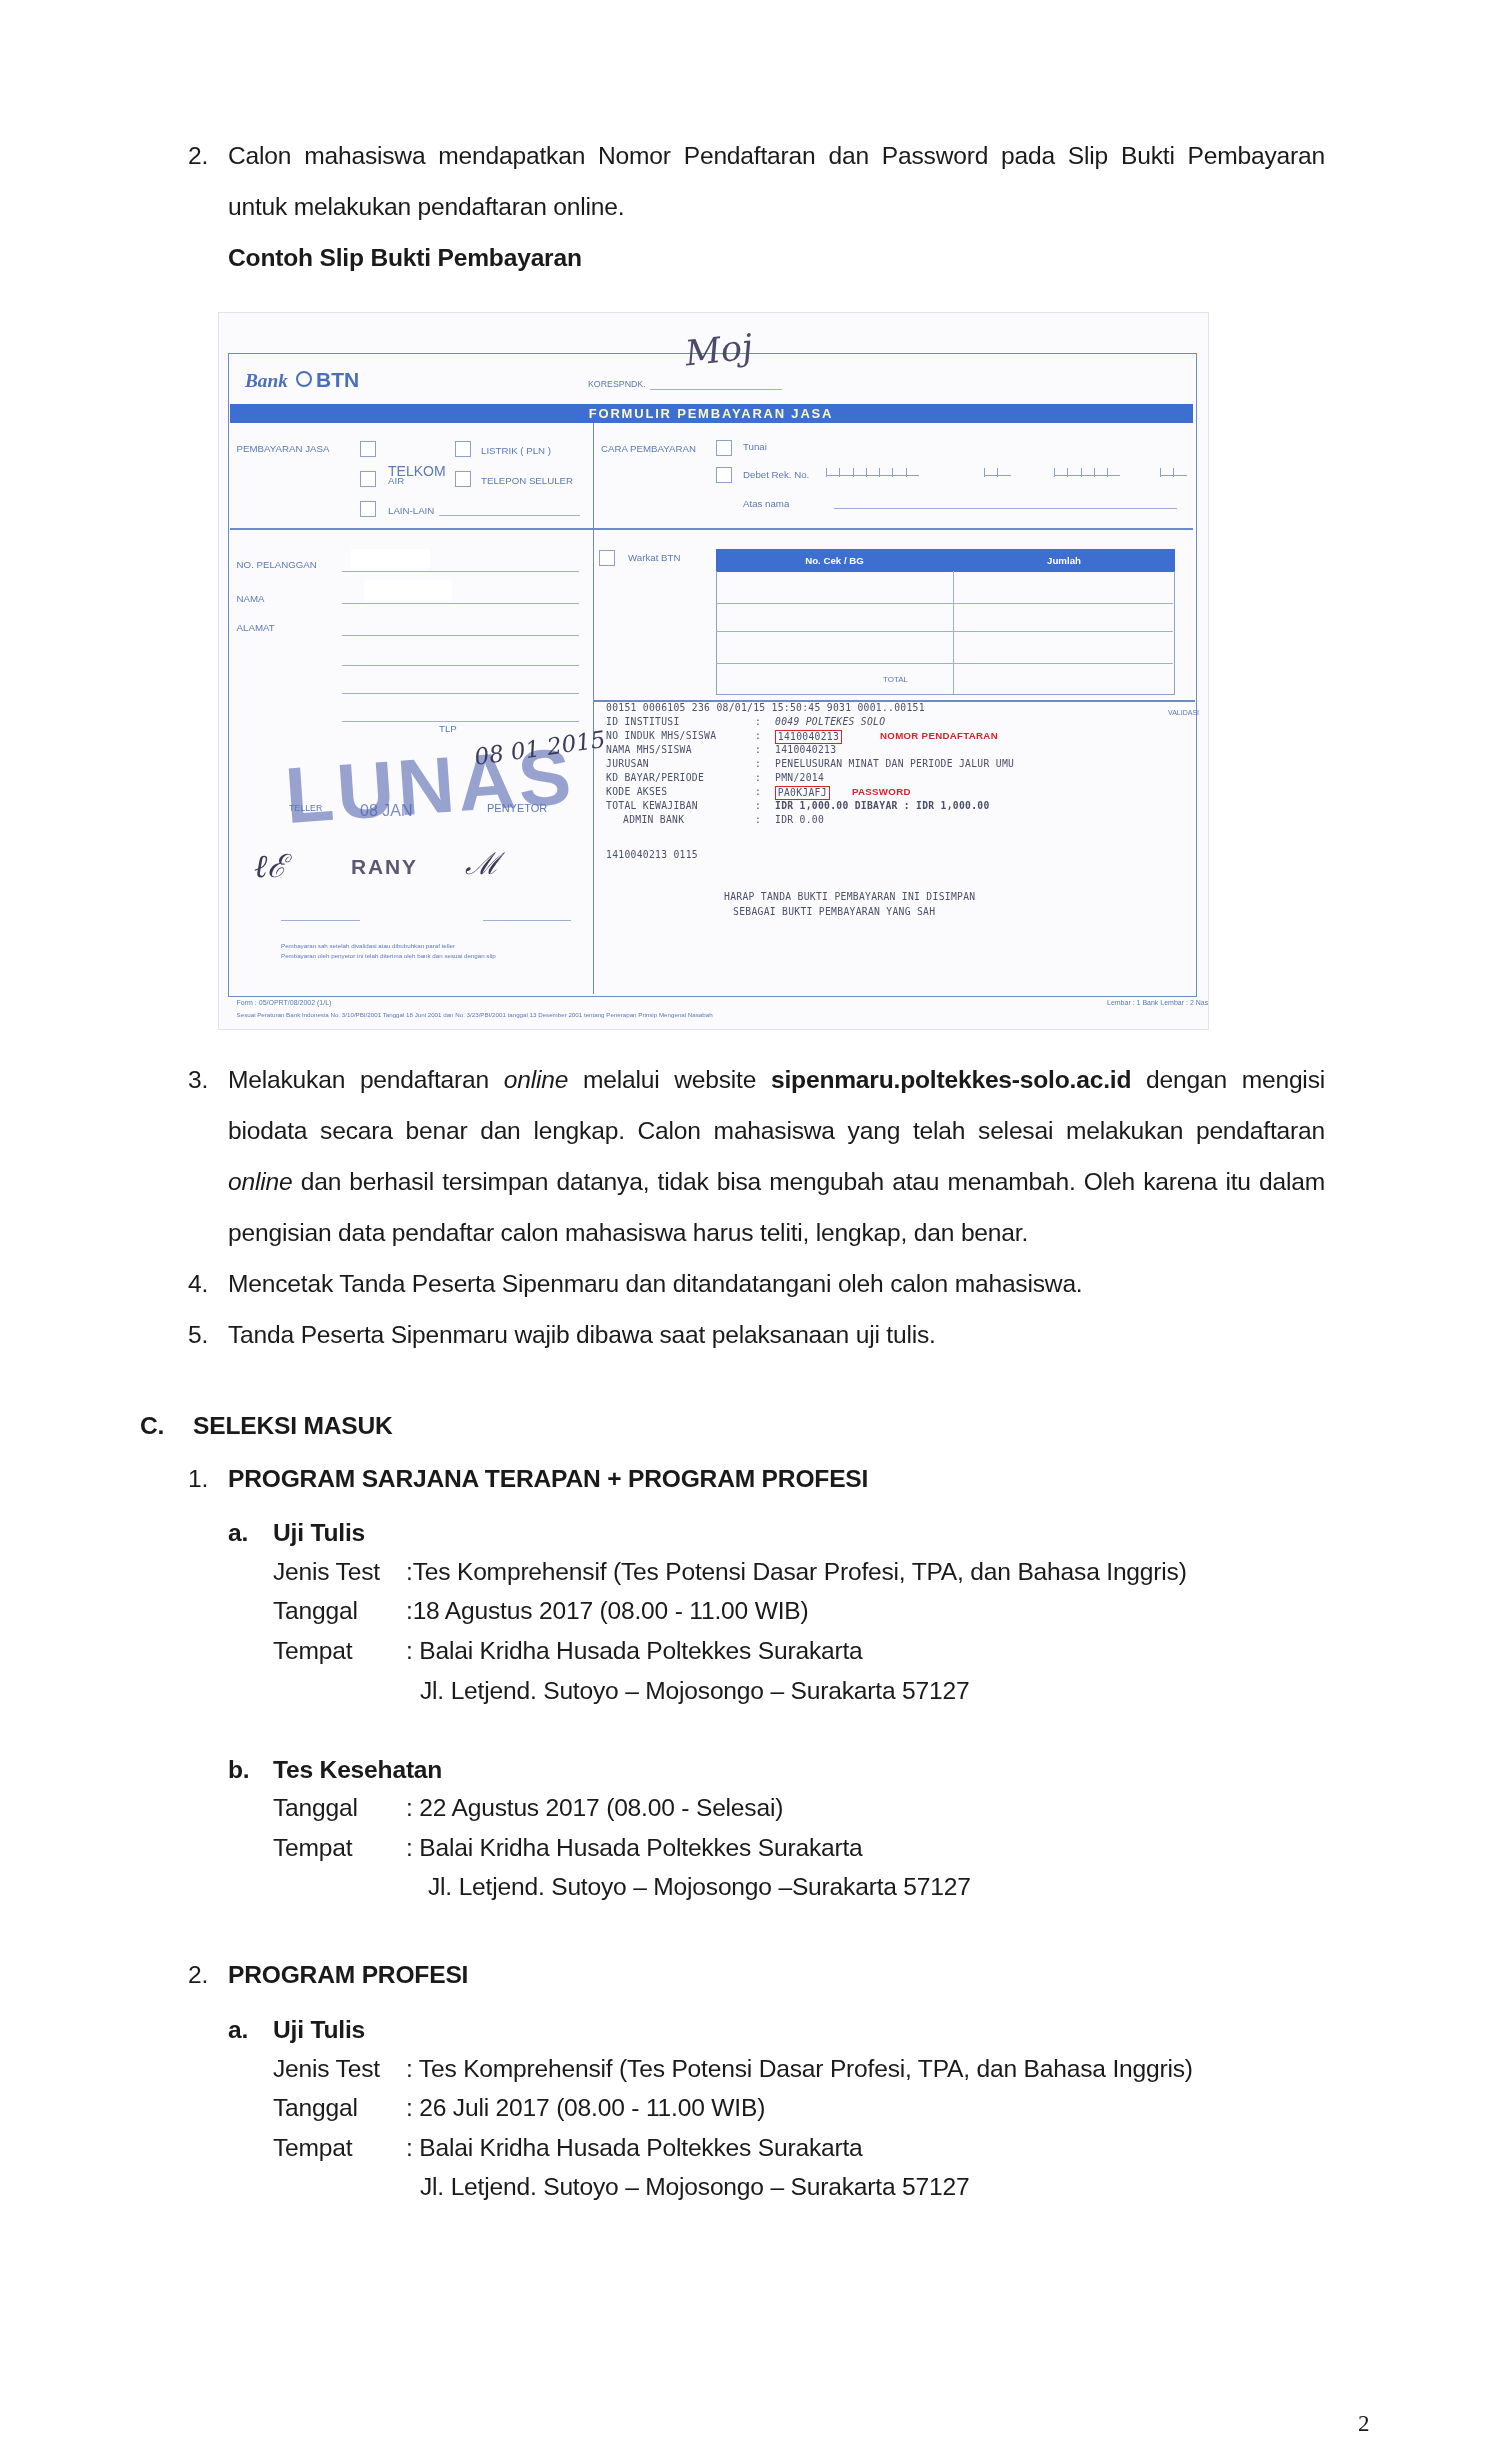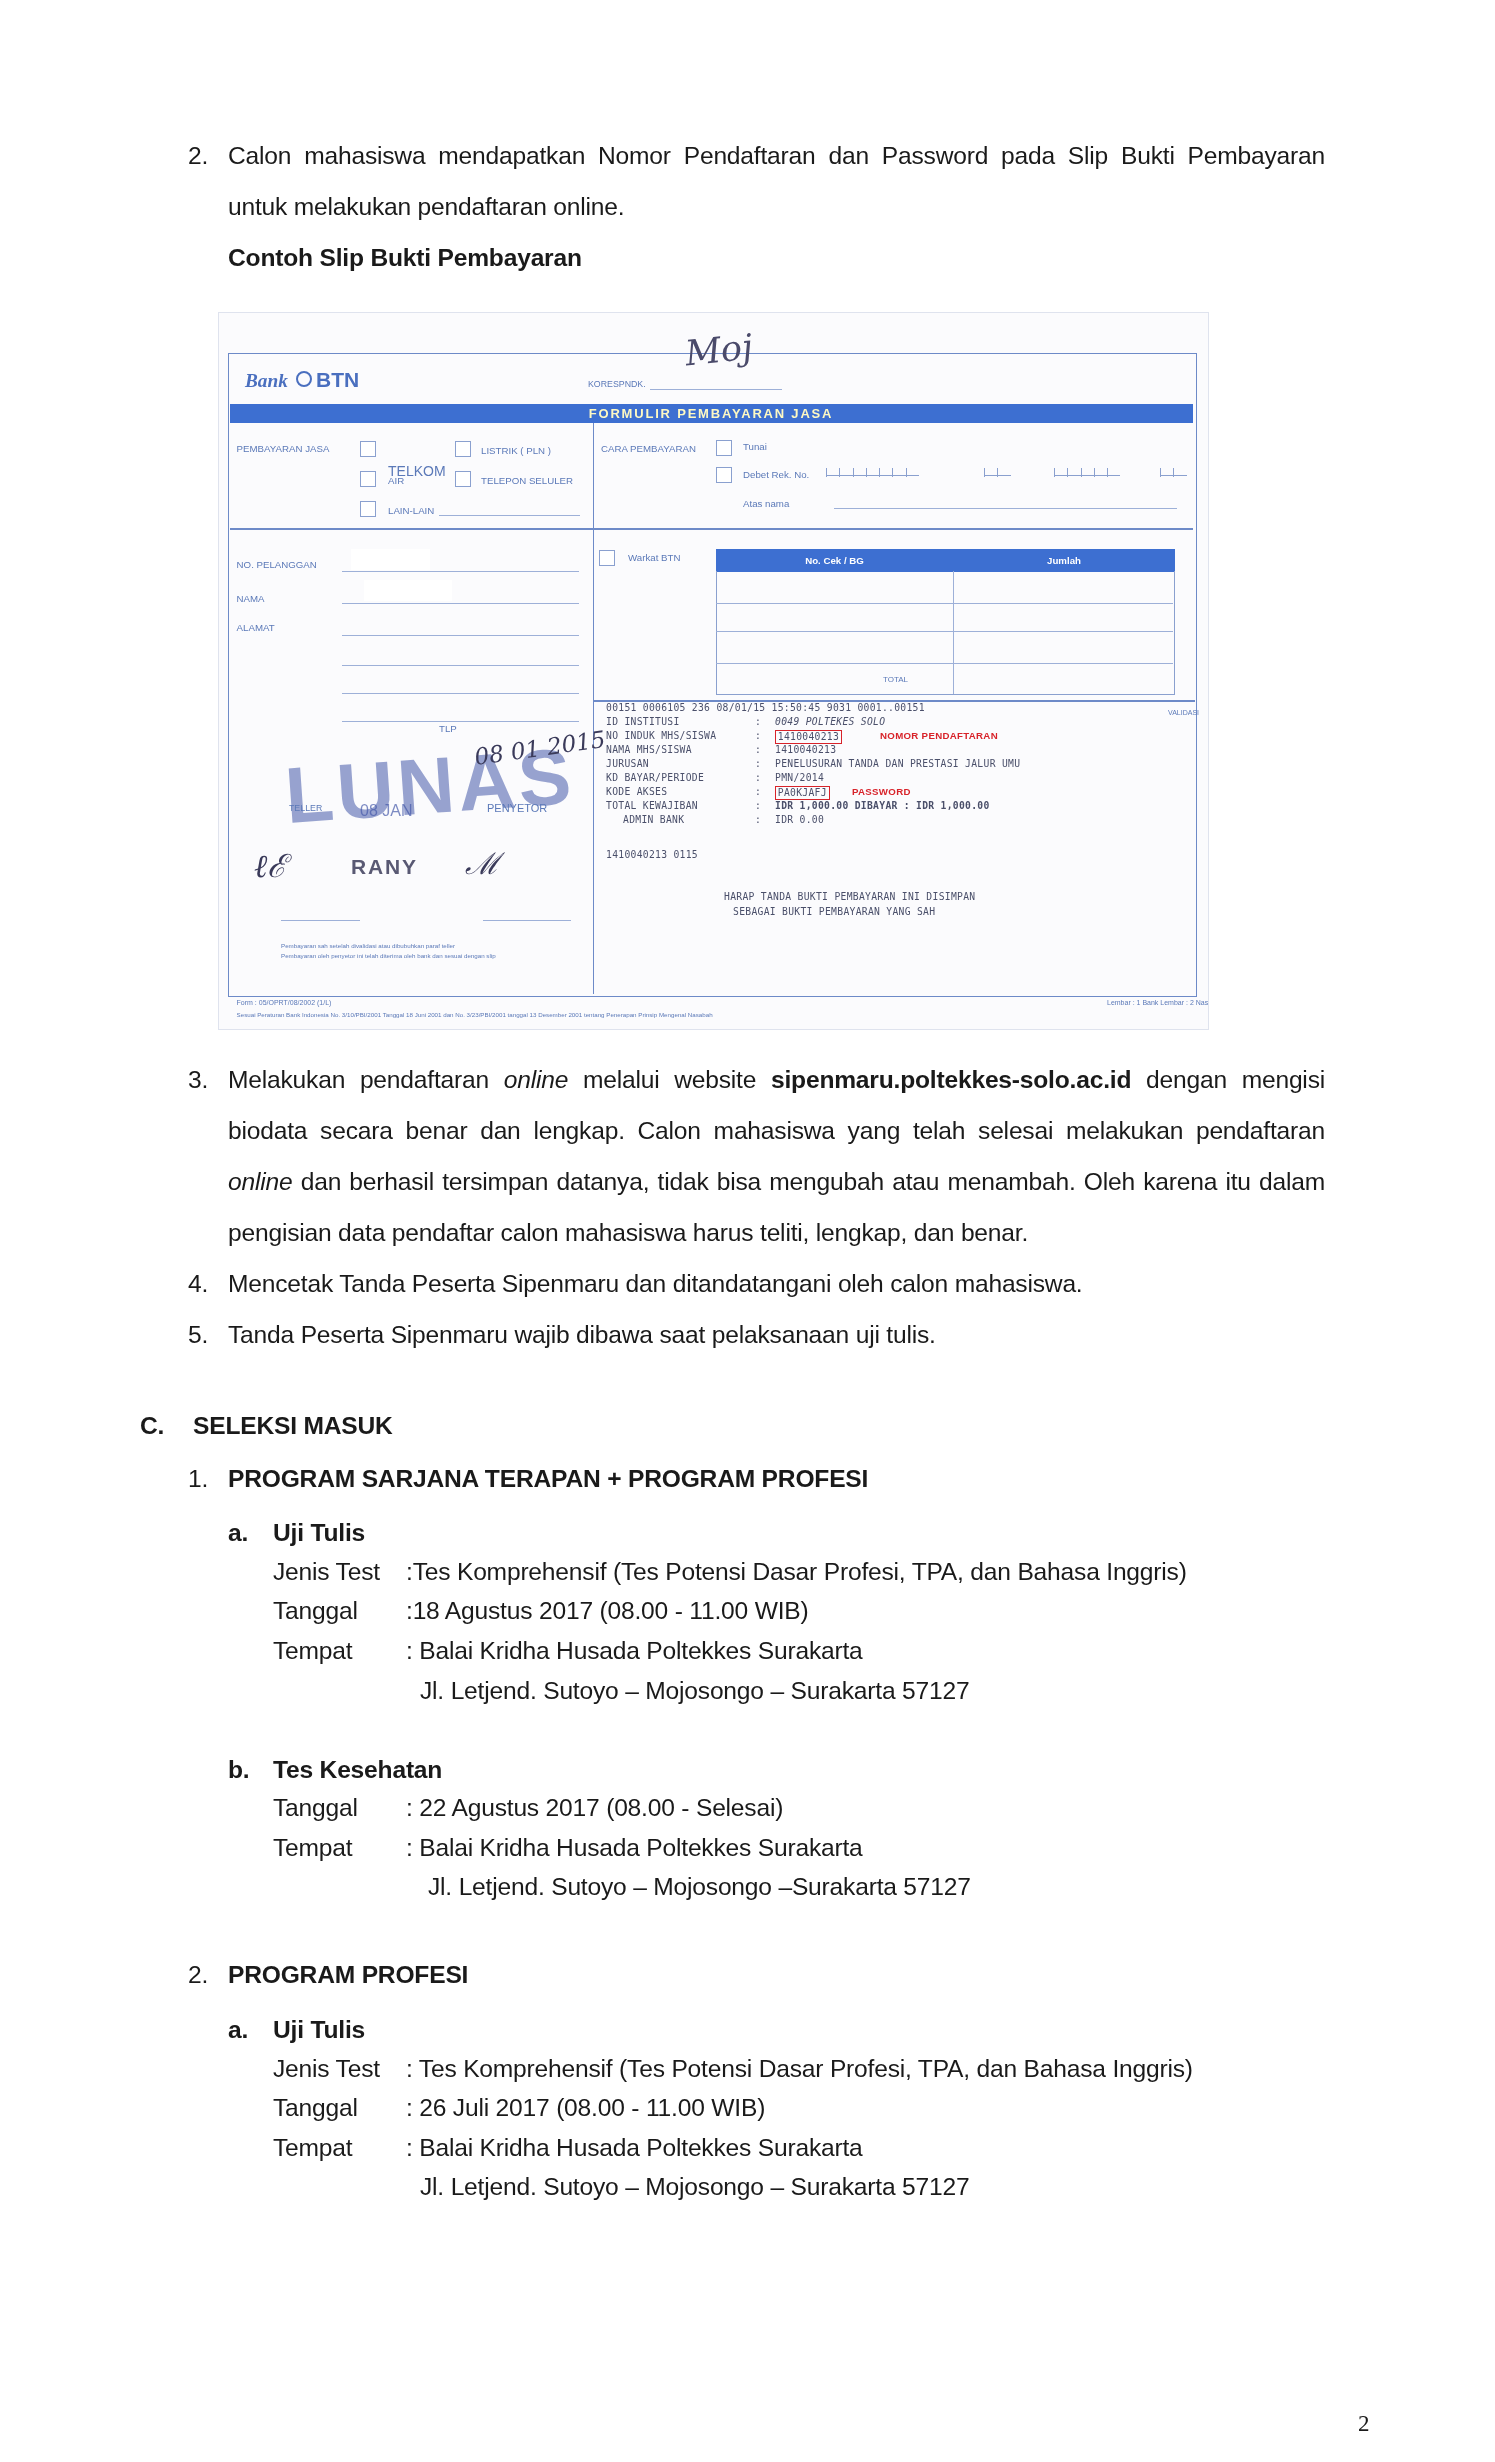--- a/index.html
+++ b/index.html
@@ -133,21 +133,21 @@
     <div class="print" style="left:556px;top:403px;font-style:italic;">0049 POLTEKES SOLO</div>
     <div class="print" style="left:387px;top:417px;">NO INDUK MHS/SISWA</div>
     <div class="print" style="left:536px;top:417px;">:</div>
     <div class="print" style="left:556px;top:417px;border:0.9px solid #d8232a;padding:0 1.8px;">1410040213</div>
     <div class="print red" style="left:661px;top:417px;">NOMOR PENDAFTARAN</div>
     <div class="print" style="left:387px;top:431px;">NAMA MHS/SISWA</div>
     <div class="print" style="left:536px;top:431px;">:</div>
     <div class="print" style="left:556px;top:431px;">1410040213</div>
     <div class="print" style="left:387px;top:445px;">JURUSAN</div>
     <div class="print" style="left:536px;top:445px;">:</div>
-    <div class="print" style="left:556px;top:445px;">PENELUSURAN TANDA DAN PRESTASI JALUR UMU</div>
+    <div class="print" style="left:556px;top:445px;">PENELUSURAN MINAT DAN PERIODE JALUR UMU</div>
     <div class="print" style="left:387px;top:459px;">KD BAYAR/PERIODE</div>
     <div class="print" style="left:536px;top:459px;">:</div>
     <div class="print" style="left:556px;top:459px;">PMN/2014</div>
     <div class="print" style="left:387px;top:473px;">KODE AKSES</div>
     <div class="print" style="left:536px;top:473px;">:</div>
     <div class="print" style="left:556px;top:473px;border:0.9px solid #d8232a;padding:0 1.8px;">PA0KJAFJ</div>
     <div class="print red" style="left:633px;top:473px;">PASSWORD</div>
     <div class="print" style="left:387px;top:487px;">TOTAL KEWAJIBAN</div>
     <div class="print" style="left:536px;top:487px;">:</div>
     <div class="print" style="left:556px;top:487px;font-weight:bold;">IDR 1,000.00   DIBAYAR : IDR 1,000.00</div>

